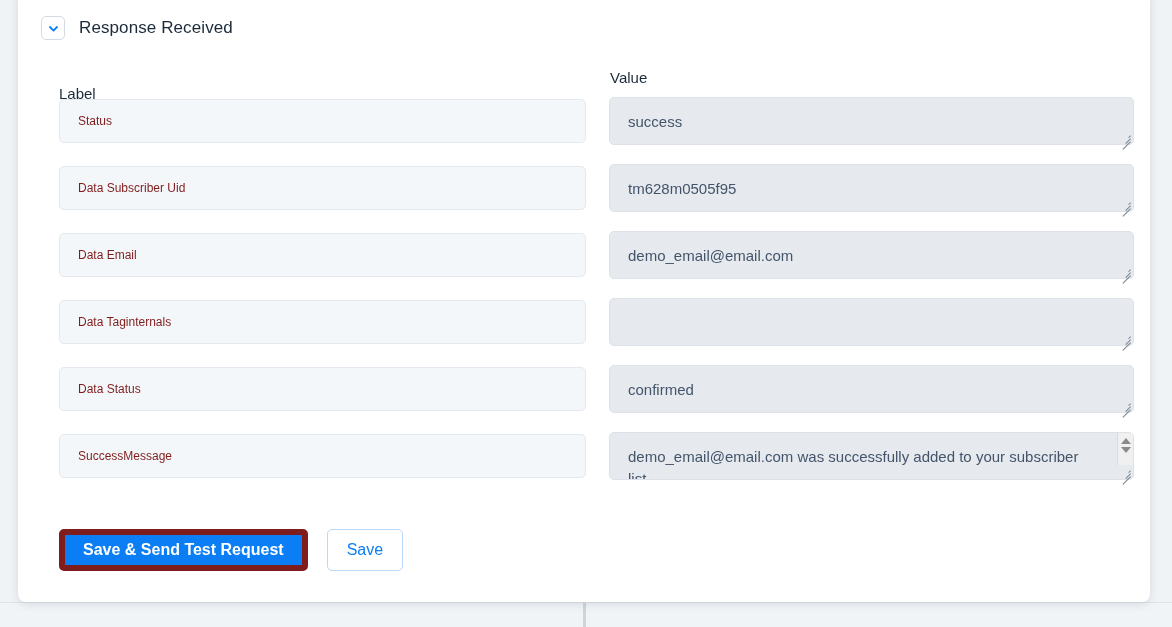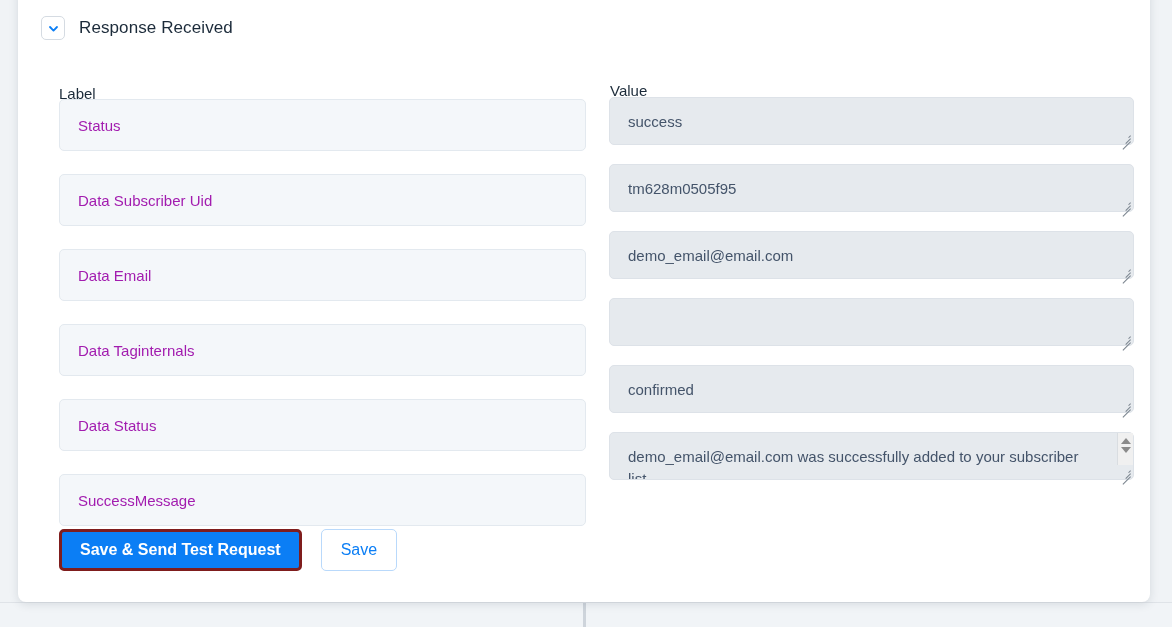--- a/index.html
+++ b/index.html
@@ -80,49 +80,49 @@
 
   
   .col-header {
     position: absolute;
     font-size: 15px;
     color: #1c2b3a;
     font-weight: 400;
     margin-top: 16px;
   }
   #label-col-header { left: 41px; top: 83px; }
-  #value-col-header { left: 592px; top: 80px; }
+  #value-col-header { left: 592px; top: 67px; }
 
   #label-column {
     position: absolute;
     left: 41px;
     top: 113px;
     width: 527px;
   }
   #value-column {
     position: absolute;
     left: 591px;
     top: 111px;
     width: 525px;
   }
 
   
   .label-field {
     width: 100%;
-    height: 52px;
+    height: 44px;
     margin-bottom: 23px;
     background: #f4f7fa;
     border: 1px solid #e3e9ef;
     border-radius: 5px;
     box-sizing: border-box;
     display: flex;
     align-items: center;
     padding: 0 18px;
-    font-size: 15px;
-    color: #a21caf;
+    font-size: 12px;
+    color: #7f1d1d;
     font-family: "Liberation Sans", sans-serif;
     outline: none;
     cursor: text;
   }
 
   
   .value-field-wrap {
     position: relative;
     width: 100%;
     height: 48px;
@@ -212,21 +212,21 @@
     display: inline-flex;
     align-items: center;
     justify-content: center;
     white-space: nowrap;
   }
   .btn-primary {
     height: 42px;
     padding: 0 18px;
     background: #0b7ef5;
     color: #ffffff;
-    border: 3px solid #7f1d1d;
+    border: 6px solid #7f1d1d;
     font-weight: 700;
   }
   .btn-secondary {
     height: 42px;
     padding: 1px 19px;
     background: #ffffff;
     color: #0b7ef5;
     border: 1px solid #b9d9fb;
     font-weight: 400;
   }

